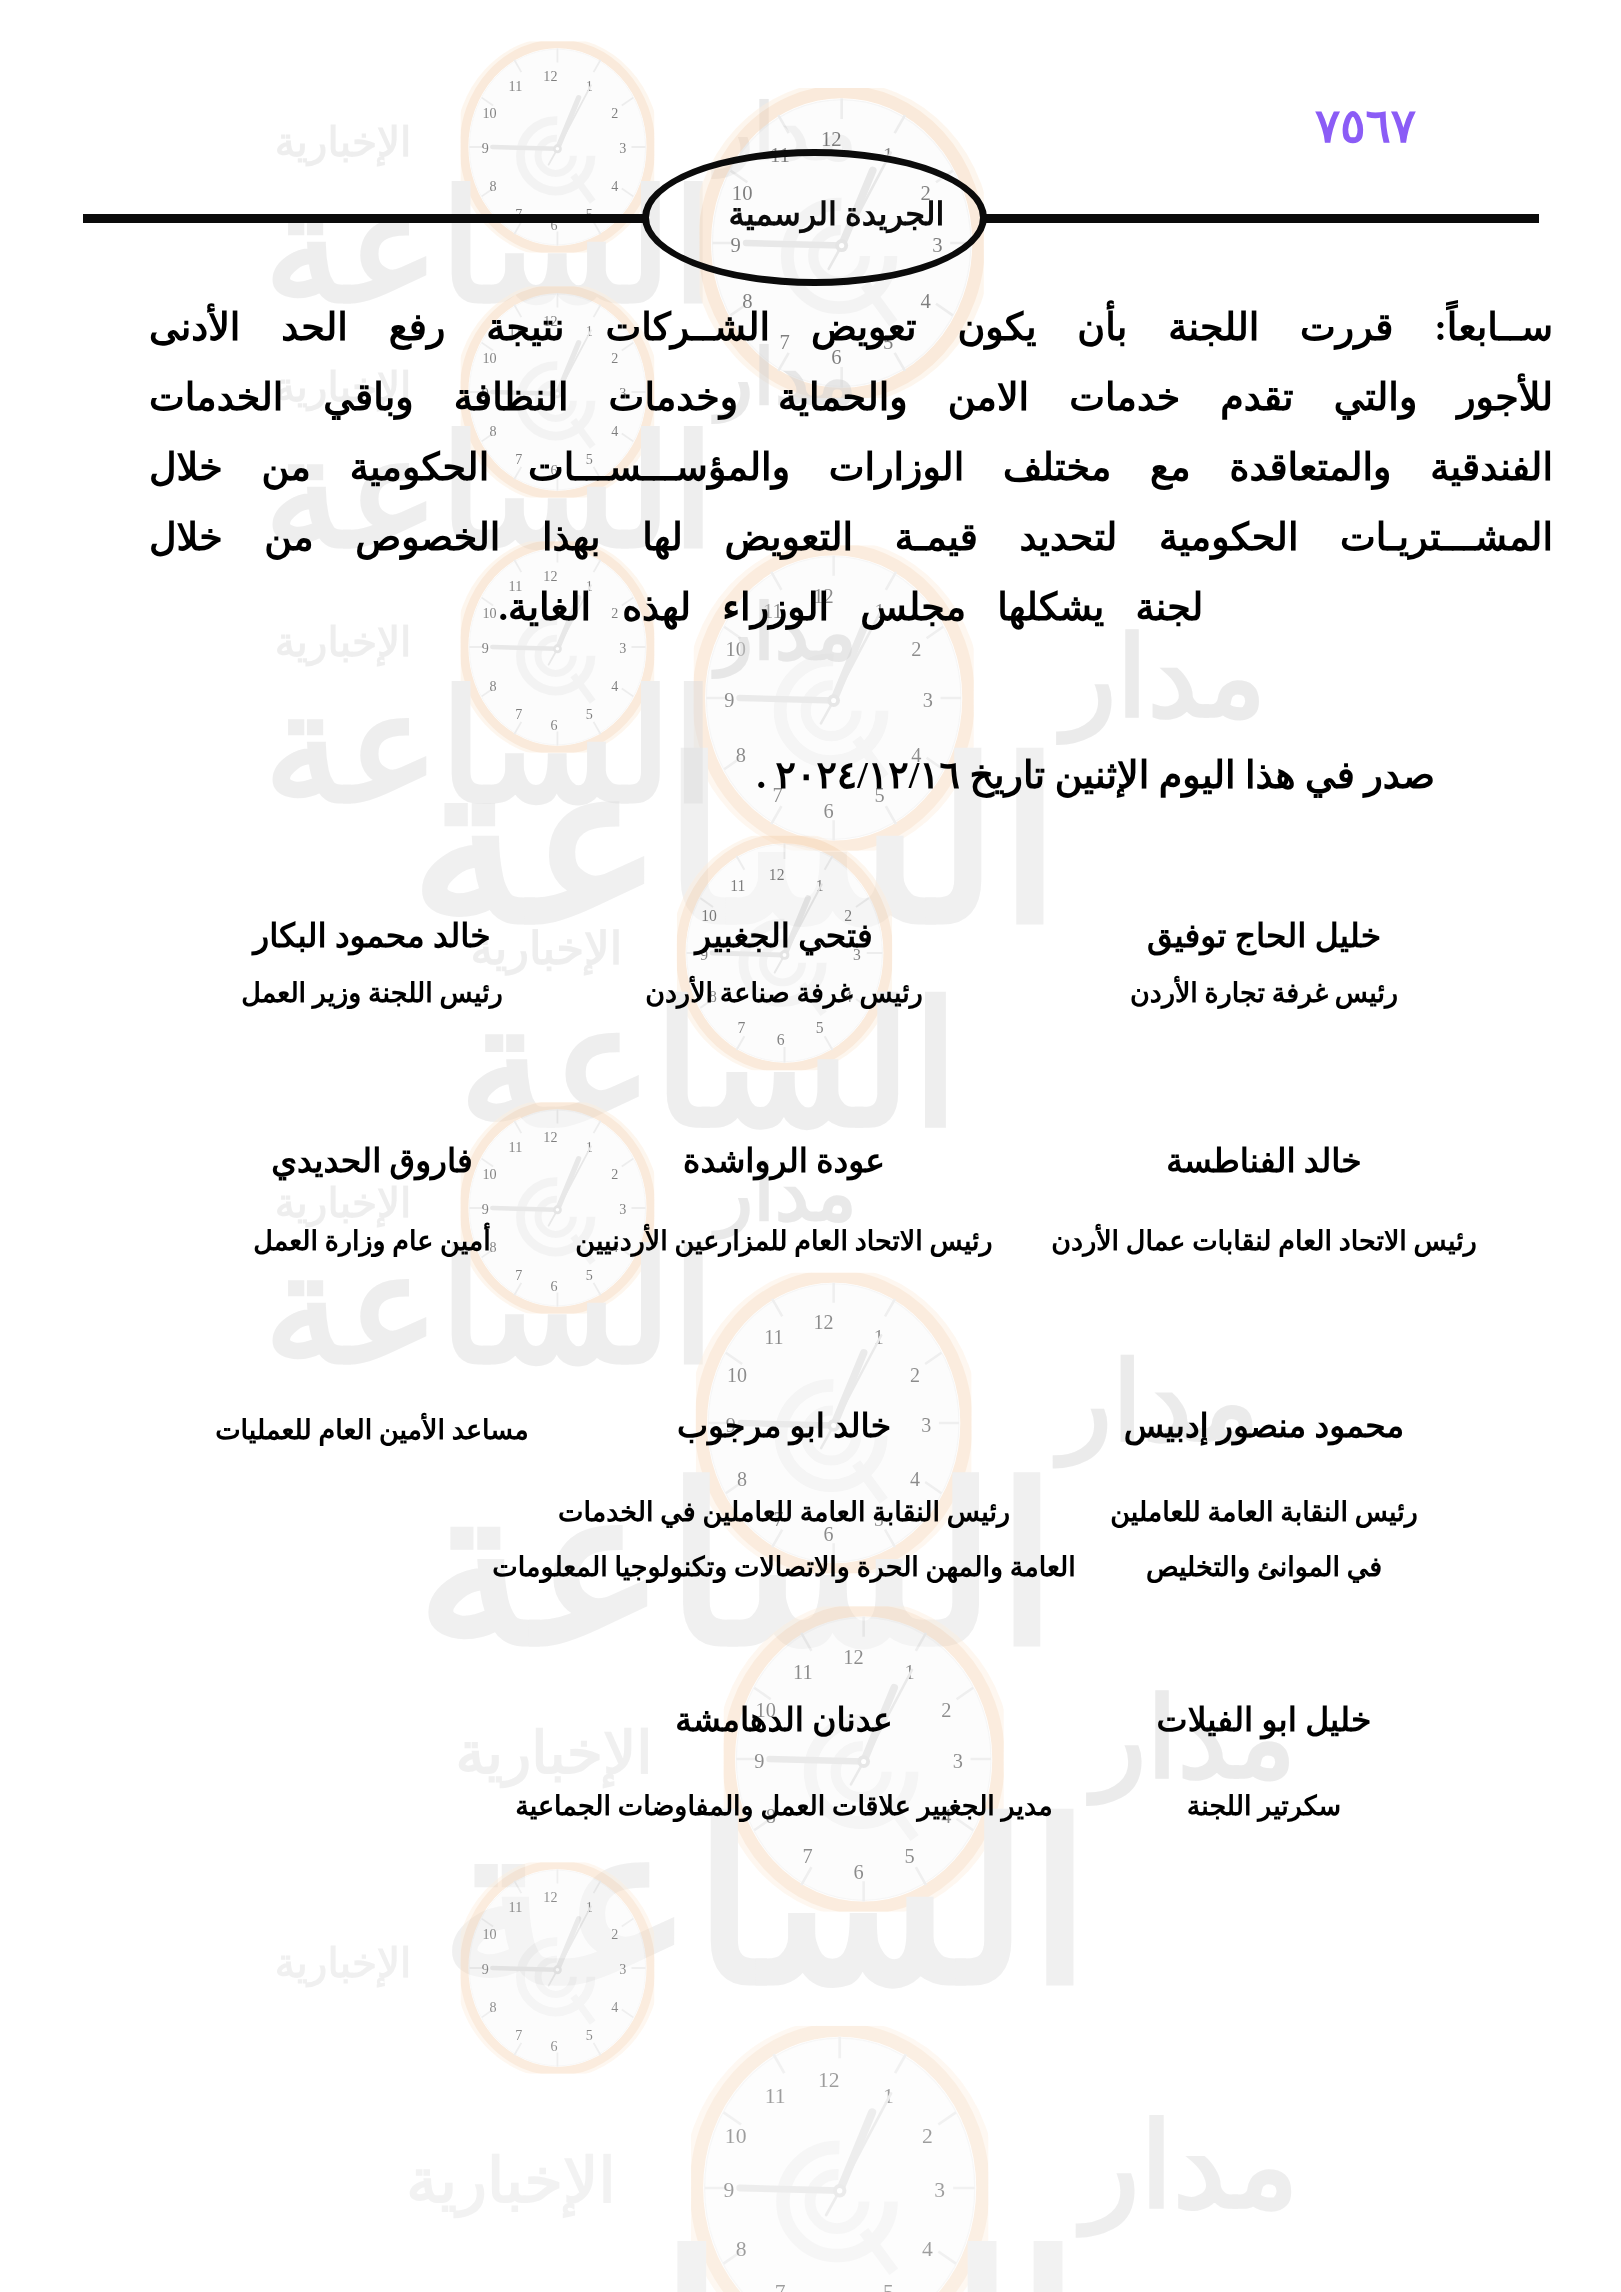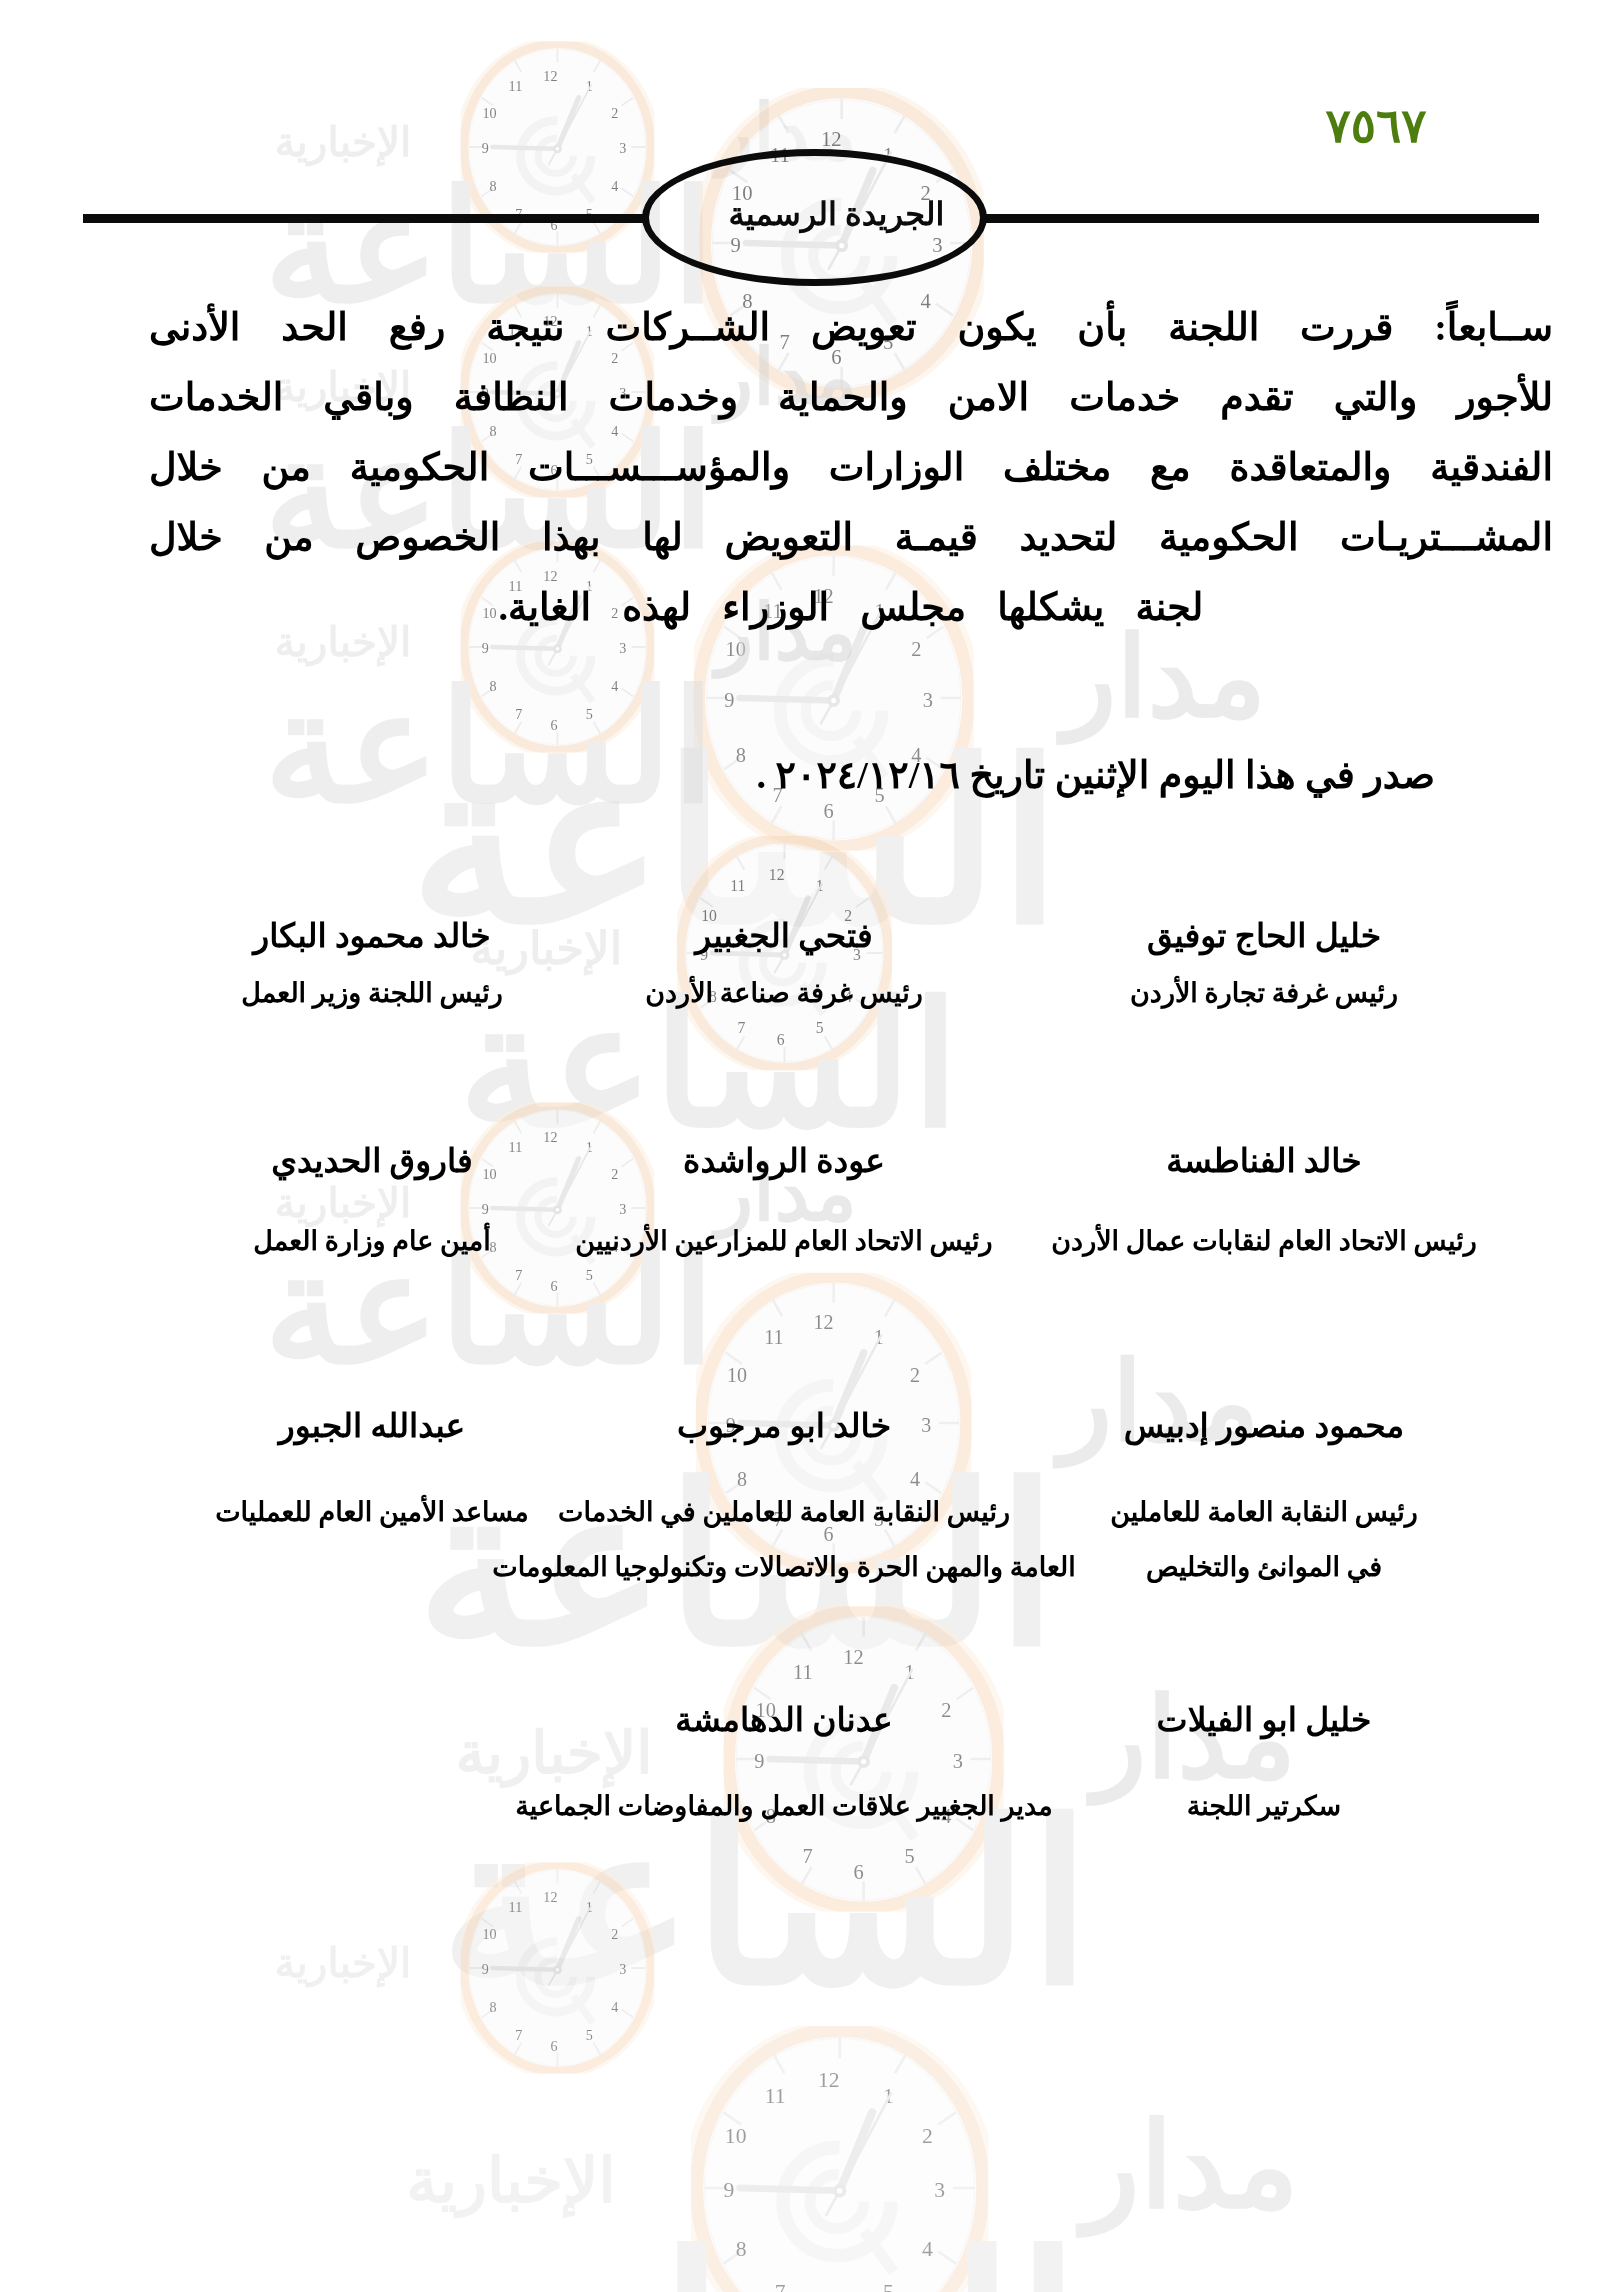--- a/index.html
+++ b/index.html
@@ -20,22 +20,22 @@
     z-index:0;
     pointer-events:none;
     white-space:nowrap;
   }
   .wm-clock{position:absolute;left:265px;top:157px;width:216px;height:235px;}
   .wm-word{position:absolute;color:#d9d9d9;font-weight:bold;direction:rtl;}
   .wm-ekhbariya{left:59px;top:243px;font-size:45px;color:#dedede;}
   .wm-madar{left:549px;top:208px;font-size:86px;color:#d4d4d4;}
   .wm-saa{left:47px;top:286px;font-size:172px;color:#dedede;letter-spacing:5.9px;}
   
-  .pagenum{position:absolute;left:1288px;top:98px;width:176px;text-align:center;
-    font-size:47px;font-weight:bold;color:#4d7c0f;z-index:2;}
+  .pagenum{position:absolute;left:1240px;top:98px;width:176px;text-align:right;
+    font-size:47px;font-weight:bold;color:#8b5cf6;z-index:2;}
   .rule{position:absolute;top:214px;height:8.8px;background:#0b0b0b;z-index:2;}
   .rule-left{left:83px;width:561px;}
   .rule-right{left:984px;width:555px;}
   .gazette-oval{
     position:absolute;left:642px;top:149px;width:345px;height:137px;
     border:7.8px solid #0b0b0b;border-radius:50%;
     display:flex;align-items:center;justify-content:center;
     box-sizing:border-box;z-index:2;background:transparent;
   }
   .gazette-oval span{font-size:32px;font-weight:bold;color:#0b0b0b;padding-bottom:7.8px;margin-left:44px;}
@@ -250,21 +250,20 @@
     <div class="name">محمود منصور إدبيس</div>
     <div class="title">رئيس النقابة العامة للعاملين</div>
     <div class="title">في الموانئ والتخليص</div>
   </div>
   <div class="sig-cell col-mid mb3" style="top:1403px">
     <div class="name">خالد ابو مرجوب</div>
     <div class="title">رئيس النقابة العامة للعاملين في الخدمات</div>
     <div class="title">العامة والمهن الحرة والاتصالات وتكنولوجيا المعلومات</div>
   </div>
   <div class="sig-cell col-left mb3" style="top:1403px">
-    <div class="name">عبدالله الجبور</div>
     <div class="title">مساعد الأمين العام للعمليات</div>
   </div>
 
   <div class="sig-cell col-right mb3" style="top:1697px">
     <div class="name">خليل ابو الفيلات</div>
     <div class="title">سكرتير اللجنة</div>
   </div>
   <div class="sig-cell col-mid mb3" style="top:1697px">
     <div class="name">عدنان الدهامشة</div>
     <div class="title">مدير الجغبير علاقات العمل والمفاوضات الجماعية</div>

